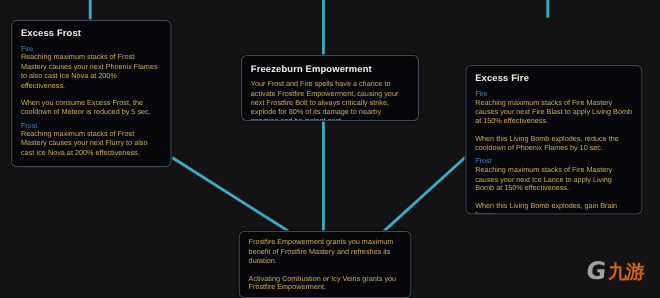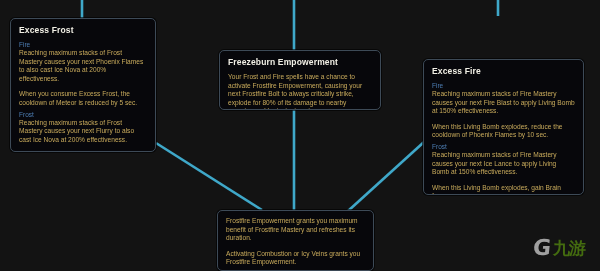--- a/index.html
+++ b/index.html
@@ -91,21 +91,21 @@
     font-size: 22px;
     font-weight: bold;
     color: #b9b9b9;
     line-height: 1;
     transform: skewX(-6deg);
   }
   #watermark .wm-cn {
     font-family: "DejaVu Sans", sans-serif;
     font-size: 17px;
     font-weight: bold;
-    color: #4d7c0f;
+    color: #f97316;
     line-height: 1;
     letter-spacing: -1px;
   }
 </style>
 </head>
 <body>
 
 <div id="stage">
 
   <svg id="lines" viewBox="0 0 600 271" width="600" height="271">

